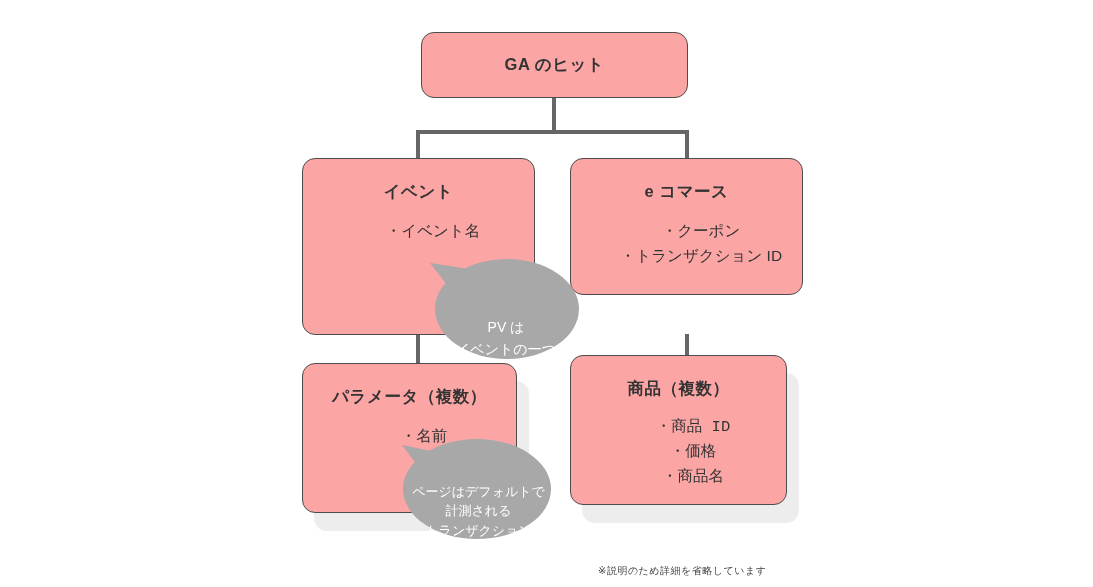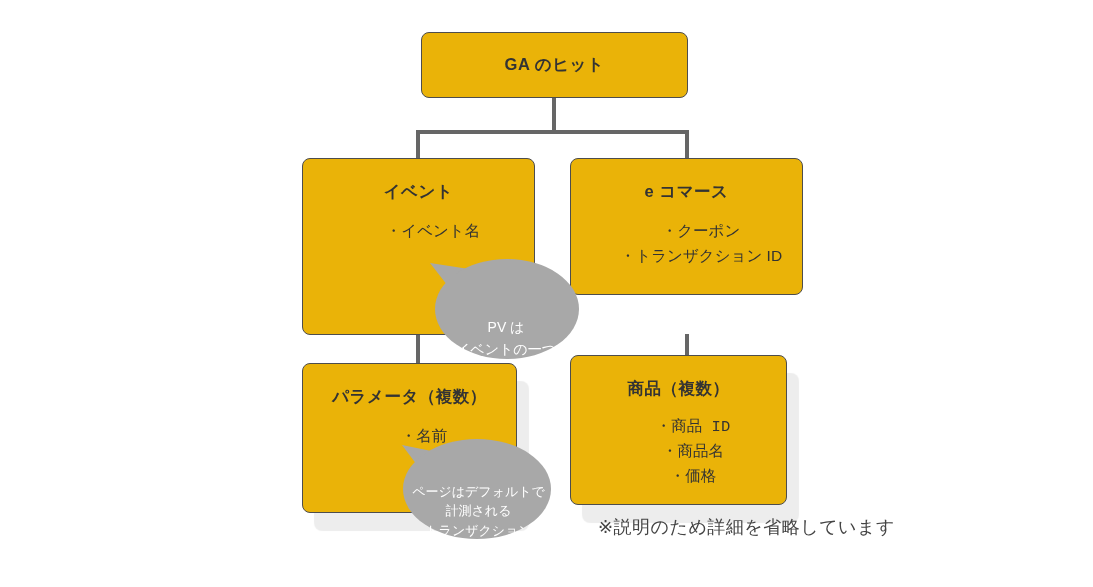--- a/index.html
+++ b/index.html
@@ -10,23 +10,23 @@
     color: #333333;
   }
   #stage {
     position: relative;
     width: 1093px;
     height: 587px;
     background: #ffffff;
   }
   .box {
     position: absolute;
-    background: #eab308;
+    background: #fca5a5;
     border: 1.5px solid #4d4d4d;
-    border-radius: 8px;
+    border-radius: 13px;
     color: #333333;
   }
   .box-root {
     left: 421px; top: 32px; width: 267px; height: 66px;
     display: flex; align-items: center; justify-content: center;
   }
   .box-title {
     font-weight: bold;
     font-size: 16.5px;
     text-align: center;
@@ -72,22 +72,22 @@
     flex-direction: column;
     align-items: center;
     justify-content: flex-end;
     color: #ffffff;
     text-align: center;
   }
   .bubble-pv .bubble-text   { font-size: 14px; line-height: 22px; }
   .bubble-page .bubble-text { font-size: 13px; line-height: 19.5px; }
   .footnote {
     position: absolute;
-    left: 598px; top: 515px;
-    font-size: 18px;
+    left: 598px; top: 564px;
+    font-size: 10px;
     color: #444444;
     letter-spacing: 0.5px;
   }
 </style>
 </head>
 <body>
 
 <div id="stage">
 
   <div class="connector conn-root-v"></div>
@@ -121,22 +121,22 @@
     <div class="node-items">
       <div>・名前</div>
       <div>・値</div>
     </div>
   </div>
 
   <div class="box box-product">
     <div class="box-title node-title">商品（複数）</div>
     <div class="node-items">
       <div>・商品 ID</div>
+      <div>・価格</div>
       <div>・商品名</div>
-      <div>・価格</div>
     </div>
   </div>
 
   <div class="bubble bubble-pv">
     <svg width="156" height="105" viewBox="0 0 156 105">
       <path d="M6,8 L58,16 L34,44 Z" fill="#a8a8a8"></path>
       <ellipse cx="83" cy="54" rx="72" ry="50" fill="#a8a8a8"></ellipse>
     </svg>
     <div class="bubble-text">
       <div>PV は</div>

